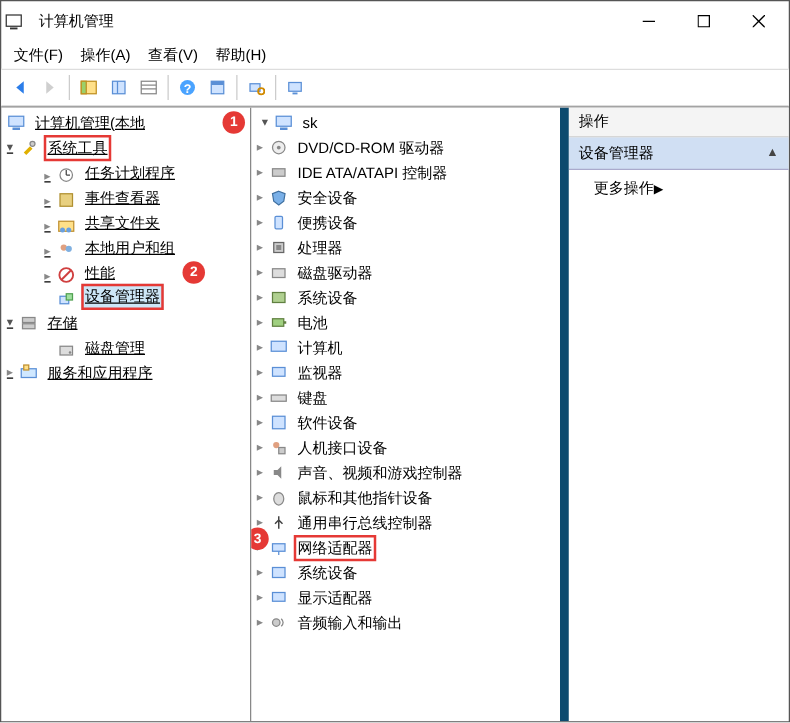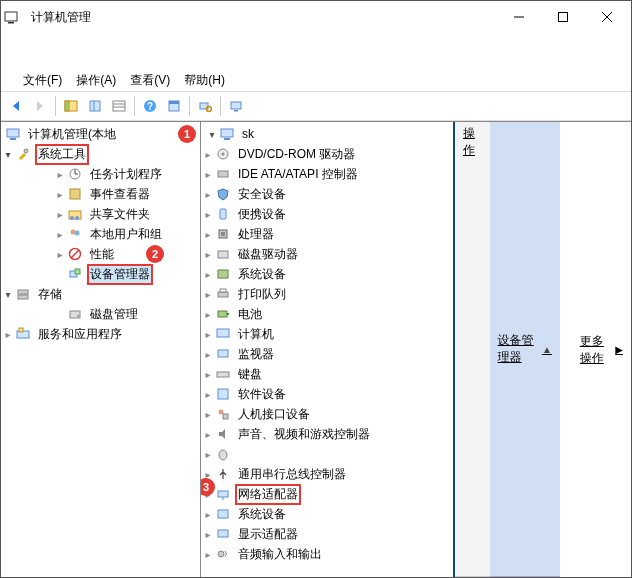--- a/index.html
+++ b/index.html
@@ -3,55 +3,55 @@
 <meta charset="utf-8">
 <style>
   * { box-sizing: border-box; }
   html, body { margin: 0; padding: 0; font-family: "Microsoft YaHei", "Segoe UI", sans-serif; font-size: 12px; color: #000; background: #fff; }
   .window { width: 632px; height: 578px; border: 1px solid #555; display: flex; flex-direction: column; background: #fff; }
   
   .titlebar { height: 32px; display: flex; align-items: center; padding: 0 2px; }
   .titlebar .title { flex: 1; padding-left: 8px; font-size: 12px; }
   .titlebar .ctrl { width: 44px; height: 30px; display: flex; align-items: center; justify-content: center; color: #222; }
   
-  .menubar { height: 22px; display: flex; align-items: center; padding: 0 16px; gap: 2px; margin-top: 36px; }
+  .menubar { height: 22px; display: flex; align-items: center; padding: 0 4px; gap: 2px; }
   .menubar .menu { padding: 2px 6px; }
   
   .toolbar { height: 30px; border-top: 1px solid #ddd; border-bottom: 1px solid #ddd; display: flex; align-items: center; padding: 0 4px; gap: 2px; background: #fff; }
   .toolbar .tbtn { width: 22px; height: 22px; display: flex; align-items: center; justify-content: center; border: 1px solid transparent; }
   .toolbar .tsep { width: 1px; height: 20px; background: #ccc; margin: 0 2px; }
   .disabled { opacity: 0.4; }
   
   .main { flex: 1; display: flex; border-top: 1px solid #888; overflow: hidden; }
   .pane { overflow: auto; }
-  .pane-left { width: 200px; border-right: 1px solid #888; }
-  .pane-mid { flex: 1; border-right: 2px solid #0c4a6e; }
-  .pane-right { width: 176px; display: flex; flex-direction: row; text-decoration: underline; }
+  .pane-left { width: 200px; border-right: 1px solid #888; text-decoration: underline; }
+  .pane-mid { flex: 1; border-right: 7px solid #0c4a6e; }
+  .pane-right { width: 176px; display: flex; flex-direction: column; }
   
   .tree { padding: 2px 0 8px 0; }
   .trow { display: flex; align-items: center; height: 20px; white-space: nowrap; padding-right: 6px; }
   .twist { width: 14px; height: 14px; display: flex; align-items: center; justify-content: center; color: #555; font-size: 10px; }
   .twist.open::before { content: "▾"; }
   .twist.closed::before { content: "▸"; color: #888; }
   .twist.none::before { content: ""; }
   .ticon { width: 16px; height: 16px; display: flex; align-items: center; justify-content: center; margin-right: 4px; font-size: 12px; }
   .tlabel { padding: 1px 3px; }
   .selected .tlabel { background: #cde6f7; border: 1px dotted #3399ff; padding: 0 2px; }
   .red-border .tlabel { border: 2px solid #e53935; padding: 0 1px; }
   .indent-0 { padding-left: 4px; }
   .indent-1 { }
-  .indent-2 { padding-left: 52px; }
+  .indent-2 { padding-left: 30px; align-items: flex-end; }
   
   .badge { position: absolute; width: 18px; height: 18px; border-radius: 50%; background: #e53935; color: #fff; font-size: 11px; display: flex; align-items: center; justify-content: center; font-weight: bold; }
   .rel { position: relative; }
   
   .actions-header { background: #f4f4f4; border-bottom: 1px solid #ccc; padding: 3px 8px; font-size: 12px; }
   .actions-tab { background: #d0dff3; border-bottom: 1px solid #aac; padding: 4px 8px; display: flex; align-items: center; justify-content: space-between; }
   .actions-tab .arrow { font-size: 10px; color: #444; }
-  .actions-item { padding: 6px 8px 6px 20px; display: flex; align-items: center; justify-content: space-between; }
+  .actions-item { padding: 6px 8px 6px 20px; display: flex; align-items: center; }
   .actions-item .arrow { font-size: 10px; color: #000; }
   
   svg { pointer-events: none; }
 </style>
 </head>
 <body>
 
 <div class="window">
 
   <div class="titlebar">
@@ -340,30 +340,20 @@
               <svg width="14" height="14">
                 <rect x="2" y="3" width="10" height="8" fill="#b0d090" stroke="#608040"></rect>
               </svg>
             </span>
             <span class="tlabel">系统设备</span>
           </div>
         <div class="trow indent-1">
             <span class="twist closed"></span>
             <span class="ticon">
               <svg width="14" height="14">
-                <rect x="2" y="5" width="10" height="5" fill="#ccc" stroke="#888"></rect>
-                <rect x="4" y="2" width="6" height="3" fill="#fff" stroke="#888"></rect>
-              </svg>
-            </span>
-            <span class="tlabel">打印队列</span>
-          </div>
-        <div class="trow indent-1">
-            <span class="twist closed"></span>
-            <span class="ticon">
-              <svg width="14" height="14">
                 <rect x="2" y="4" width="9" height="6" fill="#a0d080" stroke="#608040"></rect>
                 <rect x="11" y="6" width="2" height="2" fill="#608040"></rect>
               </svg>
             </span>
             <span class="tlabel">电池</span>
           </div>
         <div class="trow indent-1">
             <span class="twist closed"></span>
             <span class="ticon">
               <svg width="14" height="14">
@@ -418,20 +408,21 @@
             </span>
             <span class="tlabel">声音、视频和游戏控制器</span>
           </div>
         <div class="trow indent-1">
             <span class="twist closed"></span>
             <span class="ticon">
               <svg width="14" height="14">
                 <ellipse cx="7" cy="8" rx="4" ry="5" fill="#ddd" stroke="#888"></ellipse>
               </svg>
             </span>
+            <span class="tlabel">鼠标和其他指针设备</span>
           </div>
         <div class="trow indent-1 rel">
             <span class="twist closed"></span>
             <span class="ticon">
               <svg width="14" height="14">
                 <path d="M7 2 L7 12 M7 5 L4 8 M7 5 L10 8" stroke="#444" fill="none" stroke-width="1.2"></path>
               </svg>
             </span>
             <span class="tlabel">通用串行总线控制器</span>
           <div class="badge" style="left:-4px;top:14px">3</div>

